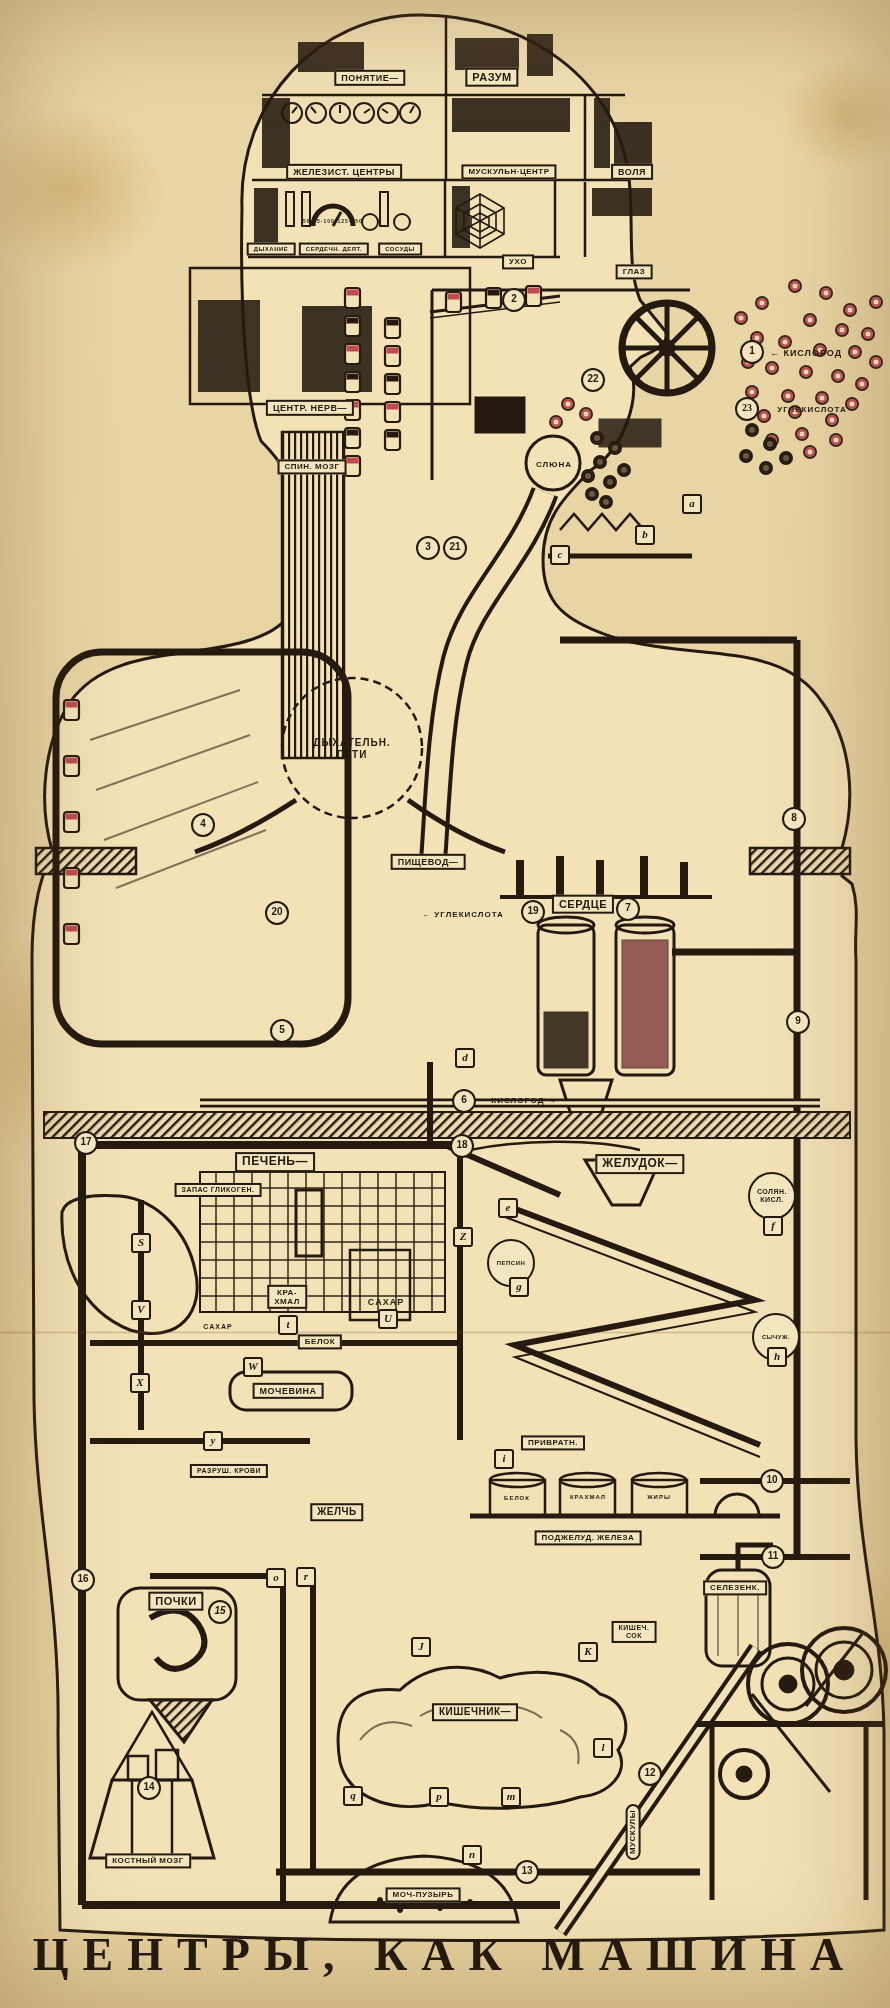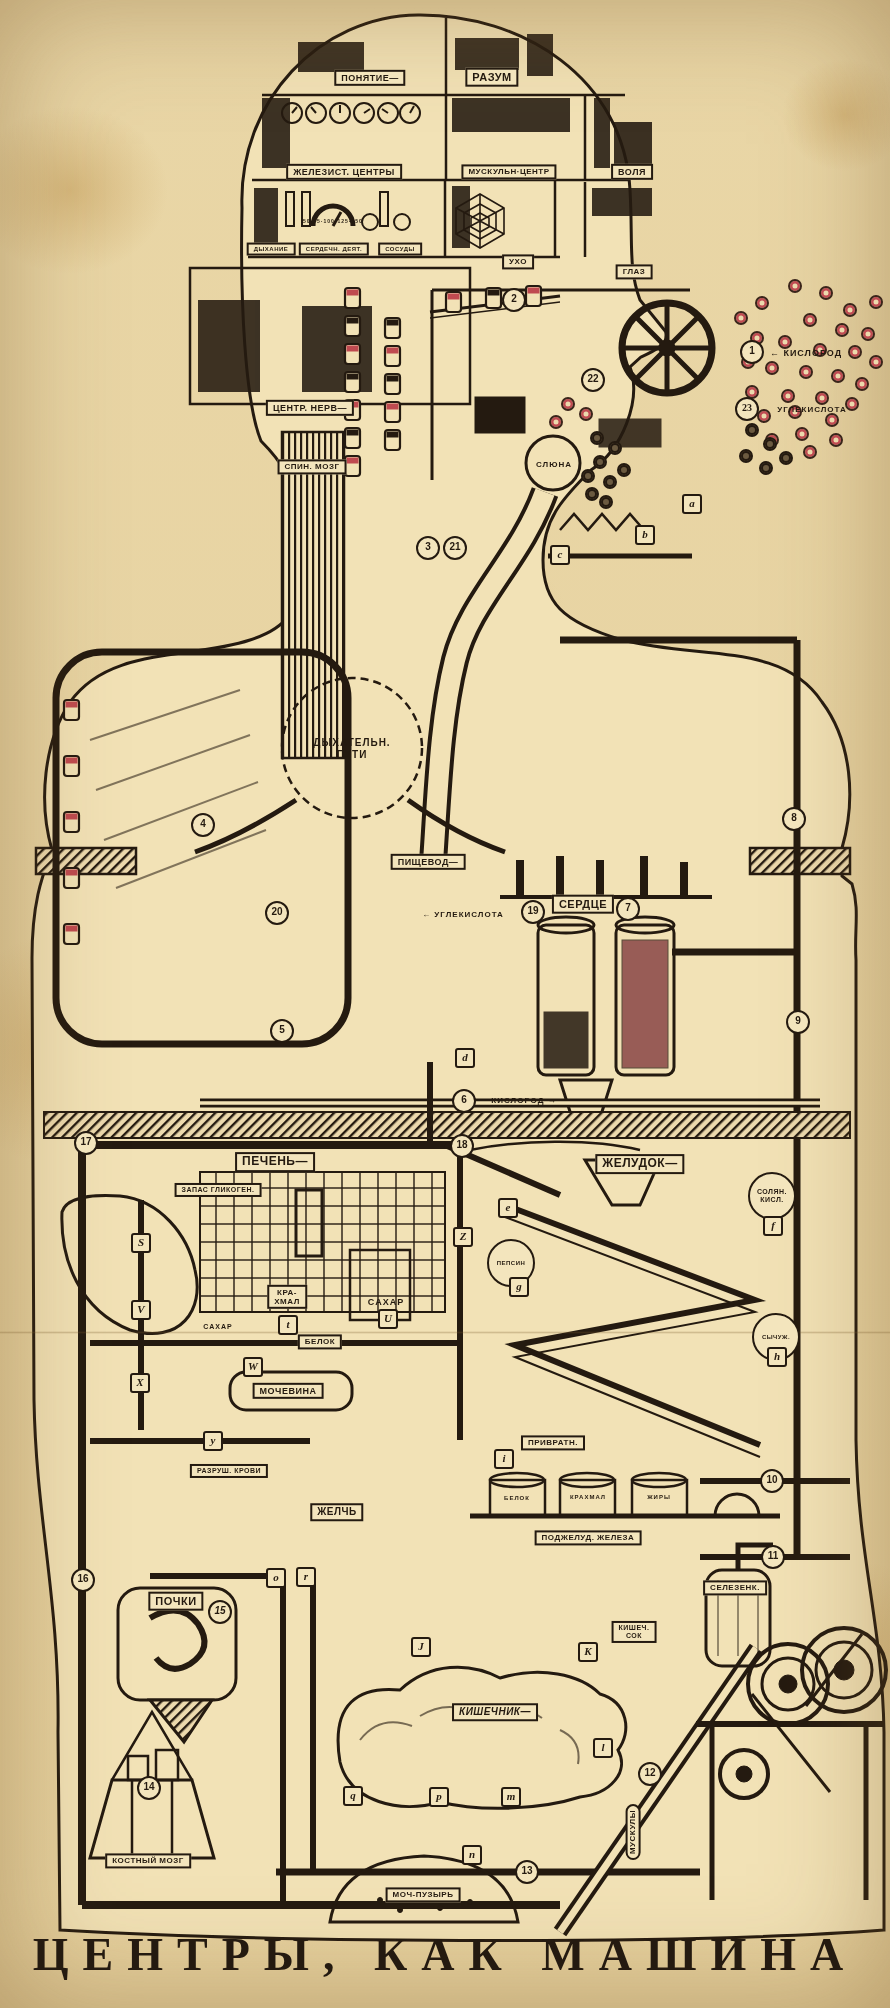--- a/index.html
+++ b/index.html
@@ -354,21 +354,21 @@
       <div class="lbl" style="left: 229px; top: 1471px; font-size: 7px;">РАЗРУШ. КРОВИ</div>
       <div class="lbl" style="left: 337px; top: 1512px; font-size: 10px;">ЖЕЛЧЬ</div>
       <div class="lbl" style="left: 553px; top: 1443px; font-size: 8px;">ПРИВРАТН.</div>
       <div class="lbl plain" style="left: 517px; top: 1498px; font-size: 6px;">БЕЛОК</div>
       <div class="lbl plain" style="left: 588px; top: 1497px; font-size: 6px;">КРАХМАЛ</div>
       <div class="lbl plain" style="left: 659px; top: 1497px; font-size: 6px;">ЖИРЫ</div>
       <div class="lbl" style="left: 588px; top: 1538px; font-size: 8px;">ПОДЖЕЛУД. ЖЕЛЕЗА</div>
       <div class="lbl" style="left: 735px; top: 1588px; font-size: 8px;">СЕЛЕЗЕНК.</div>
       <div class="lbl" style="left: 634px; top: 1632px; font-size: 7px;">КИШЕЧ.
 СОК</div>
-      <div class="lbl" style="left: 495px; top: 1712px; font-size: 10px; font-style: italic;">КИШЕЧНИК—</div>
+      <div class="lbl" style="left: 475px; top: 1712px; font-size: 10px;">КИШЕЧНИК—</div>
       <div class="lbl" style="left: 176px; top: 1601px; font-size: 11px;">ПОЧКИ</div>
       <div class="lbl" style="left: 148px; top: 1861px; font-size: 8px;">КОСТНЫЙ МОЗГ</div>
       <div class="lbl" style="left: 423px; top: 1895px; font-size: 8px;">МОЧ-ПУЗЫРЬ</div>
       <div class="lbl vertical" style="left: 633px; top: 1832px; font-size: 8px;">МУСКУЛЫ</div>
     </div>
   <div id="markers">
       <div class="num" style="left: 752px; top: 352px;">1</div>
       <div class="num" style="left: 514px; top: 300px;">2</div>
       <div class="num" style="left: 428px; top: 548px;">3</div>
       <div class="num" style="left: 455px; top: 548px;">21</div>

